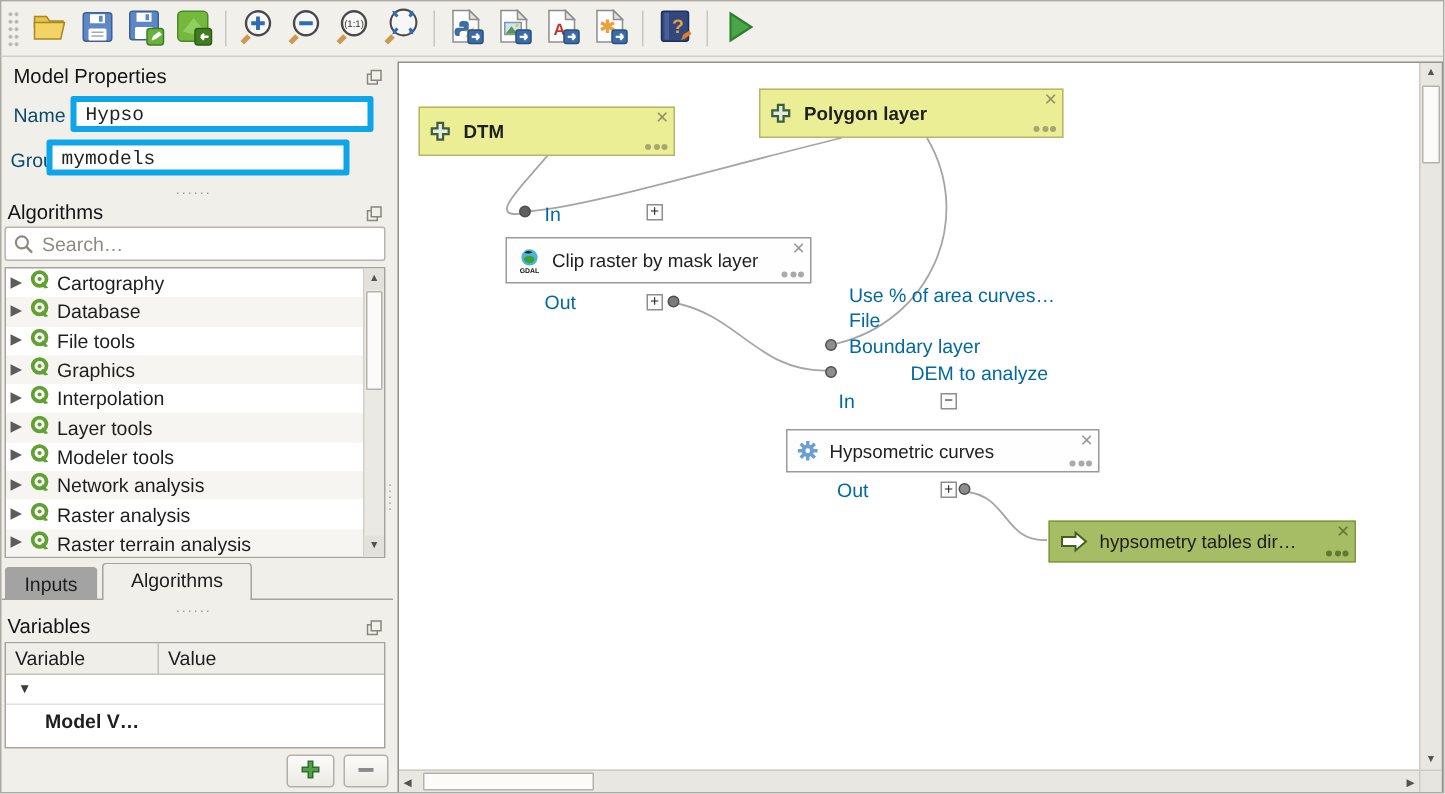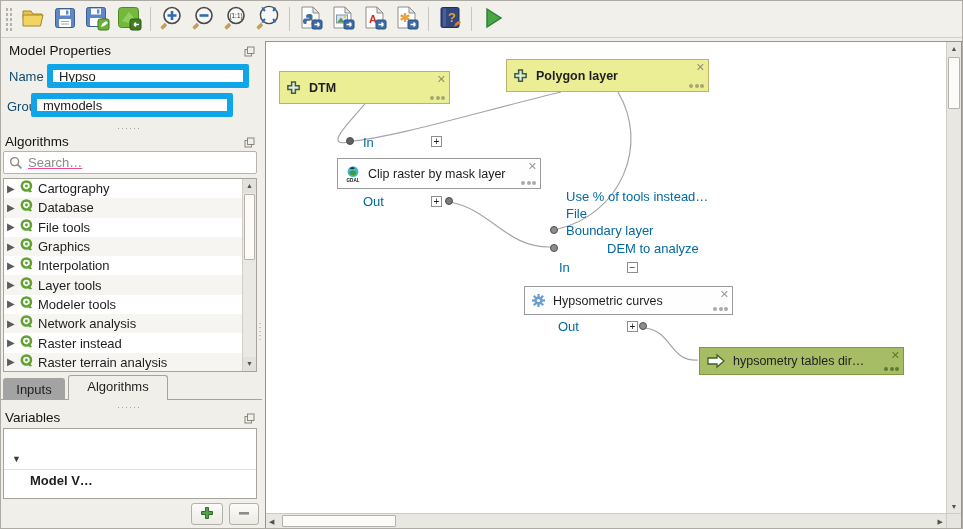--- a/index.html
+++ b/index.html
@@ -14,26 +14,26 @@
   .grip{width:8px;height:24px;margin:0 4px 0 2px;
         background-image:radial-gradient(#b5b2aa 1px,transparent 1.2px);background-size:4px 5px;}
   .tb{width:30px;height:30px;border:none;background:transparent;display:inline-flex;
       align-items:center;justify-content:center;padding:0;margin:0 1px;}
   .sep{width:1px;height:24px;background:#c9c6bf;margin:0 5px;display:inline-block;}
 
   
   .ptitle{font-size:13.5px;color:#141414;}
   .floatbtn{border:none;background:transparent;padding:0;}
   .lbl{color:#0c4a6e;}
-  .text-input{position:absolute;height:24px;border:6px solid #0ea5e9;border-radius:2px;background:#fff;
-              padding:0 6px;font-size:13px;color:#222;font-family:Liberation Sans, sans-serif;outline:none;}
+  .text-input{position:absolute;height:24px;border:4px solid #0ea5e9;border-radius:2px;background:#fff;
+              padding:0 6px;font-size:13px;color:#222;font-family:Liberation Mono, monospace;outline:none;}
   .searchwrap{position:absolute;left:2px;top:150px;width:254px;height:23px;border:1px solid #b7b4ad;
               border-radius:2px;background:#fff;}
   .searchwrap input{position:absolute;left:22px;top:1px;width:225px;height:19px;border:none;outline:none;
-                    font-size:13px;color:#ec4899;font-family:inherit;background:transparent;text-decoration:underline;}
+                    font-size:13px;color:#ec4899;font-family:inherit;background:transparent;}
   .searchwrap input::placeholder{color:#8d8a84;}
   .tree{position:absolute;left:2px;top:177px;width:254px;height:194px;background:#fff;
         border:1px solid #a7a49d;overflow:hidden;}
   .trow{height:19.3px;display:flex;align-items:center;padding-left:3px;}
   .trow:nth-child(even){background:#f6f5f2;}
   .texp{width:13px;color:#5c5c5c;font-size:10px;line-height:10px;}
   .trow span.tlabel{margin-left:4px;font-size:13px;}
   .tscroll{position:absolute;top:0;right:0;width:14px;height:192px;background:#ebe9e4;border-left:1px solid #d2cfc8;}
   .sarrow{position:absolute;left:0;width:13px;height:14px;background:#e3e1db;color:#55534e;
           font-size:7px;text-align:center;line-height:14px;}
@@ -320,21 +320,21 @@
             </svg></span>
           <span class="tlabel">Network analysis</span>
         </div>
       <div class="trow">
           <span class="texp">▶</span>
           <span><svg width="14" height="14" viewBox="0 0 14 14">
               <circle cx="6.4" cy="6" r="4.6" fill="none" stroke="#61a132" stroke-width="2.5"></circle>
               <circle cx="6.4" cy="6" r="1.4" fill="#61a132"></circle>
               <path d="M8.2 7.8l4 4-2.4.6-2.4-2.4z" fill="#61a132"></path>
             </svg></span>
-          <span class="tlabel">Raster instead</span>
+          <span class="tlabel">Raster analysis</span>
         </div>
       <div class="trow">
           <span class="texp">▶</span>
           <span><svg width="14" height="14" viewBox="0 0 14 14">
               <circle cx="6.4" cy="6" r="4.6" fill="none" stroke="#61a132" stroke-width="2.5"></circle>
               <circle cx="6.4" cy="6" r="1.4" fill="#61a132"></circle>
               <path d="M8.2 7.8l4 4-2.4.6-2.4-2.4z" fill="#61a132"></path>
             </svg></span>
           <span class="tlabel">Raster terrain analysis</span>
         </div>
@@ -354,20 +354,25 @@
 
     <div class="abs ptitle" style="left:4px;top:409px;">Variables</div>
     <button class="abs floatbtn" style="left:243px;top:411px;">
       <span><svg width="11" height="11" viewBox="0 0 11 11">
             <rect x="1" y="3.5" width="6.5" height="6.5" fill="none" stroke="#89867e"></rect>
             <rect x="3.5" y="1" width="6.5" height="6.5" fill="#f0efea" stroke="#89867e"></rect>
           </svg></span>
     </button>
 
     <div class="vtable">
+      <div class="vhead">
+        <span class="hc" style="left:6px;">Variable</span>
+        <span class="hc" style="left:108px;">Value</span>
+        <span class="vhdiv"></span>
+      </div>
       <div class="vrow">
         <span class="abs" style="left:8px;top:4px;font-size:9px;color:#3a3a3a;">▼</span>
         <span class="abs" style="left:26px;top:2px;font-weight:bold;margin-top:21px;">Model V…</span>
       </div>
     </div>
 
     <button class="smallbtn" style="left:190px;top:502px;width:32px;">
       <span><svg width="14" height="14" viewBox="0 0 14 14">
             <path d="M5.5 1.5h3v4h4v3h-4v4h-3v-4h-4v-3h4z" fill="#55a047" stroke="#2f6e2f"></path>
           </svg></span>
@@ -443,21 +448,21 @@
             <i style="background:#aaa;"></i>
             <i style="background:#aaa;"></i>
             <i style="background:#aaa;"></i>
           </span>
       </div>
 
       <span class="alabel" style="left:97px;top:152px;">Out</span>
       <span class="pm" style="left:165px;top:154px;">+</span>
       <span class="dot" style="left:179px;top:155px;"></span>
 
-      <span class="alabel" style="left:300px;top:147px;">Use % of tools instead…</span>
+      <span class="alabel" style="left:300px;top:147px;">Use % of area curves…</span>
       <span class="alabel" style="left:300px;top:164px;">File</span>
       <span class="alabel" style="left:300px;top:181px;">Boundary layer</span>
       <span class="alabel" style="left:300px;top:199px;margin-left:41px;">DEM to analyze</span>
       <span class="dot" style="left:284px;top:184px;background:#8d8d8d;"></span>
       <span class="dot" style="left:284px;top:202px;background:#8d8d8d;"></span>
       <span class="alabel" style="left:293px;top:218px;">In</span>
       <span class="pm" style="left:361px;top:220px;">−</span>
 
       <div class="node" style="left:258px;top:244px;width:209px;height:29px;background:#fefefe;border-color:#9a9a9a;">
         <span style="margin-right:7px;display:inline-flex;">

